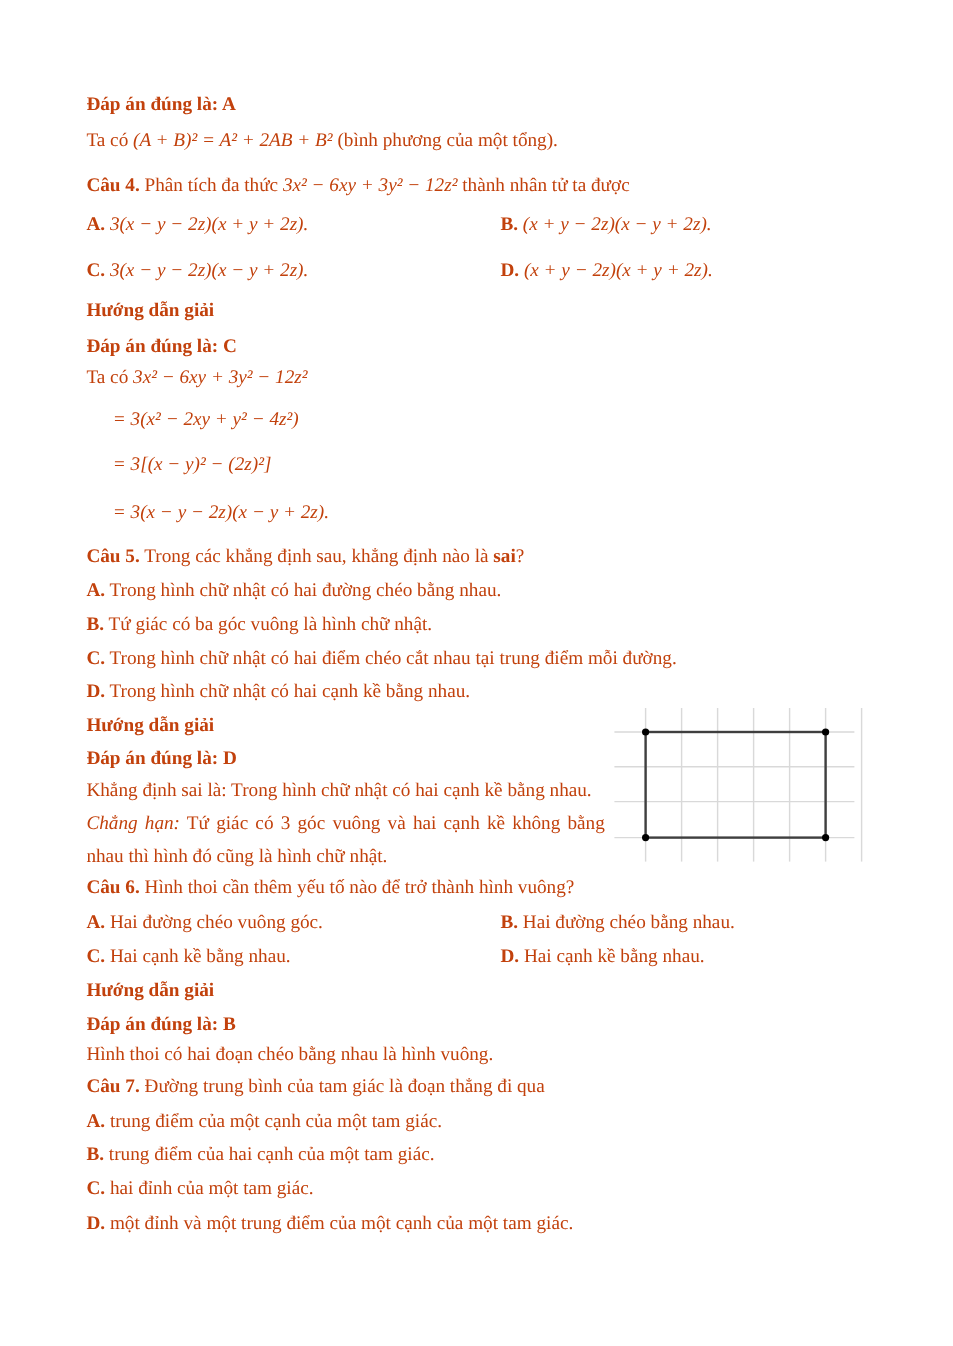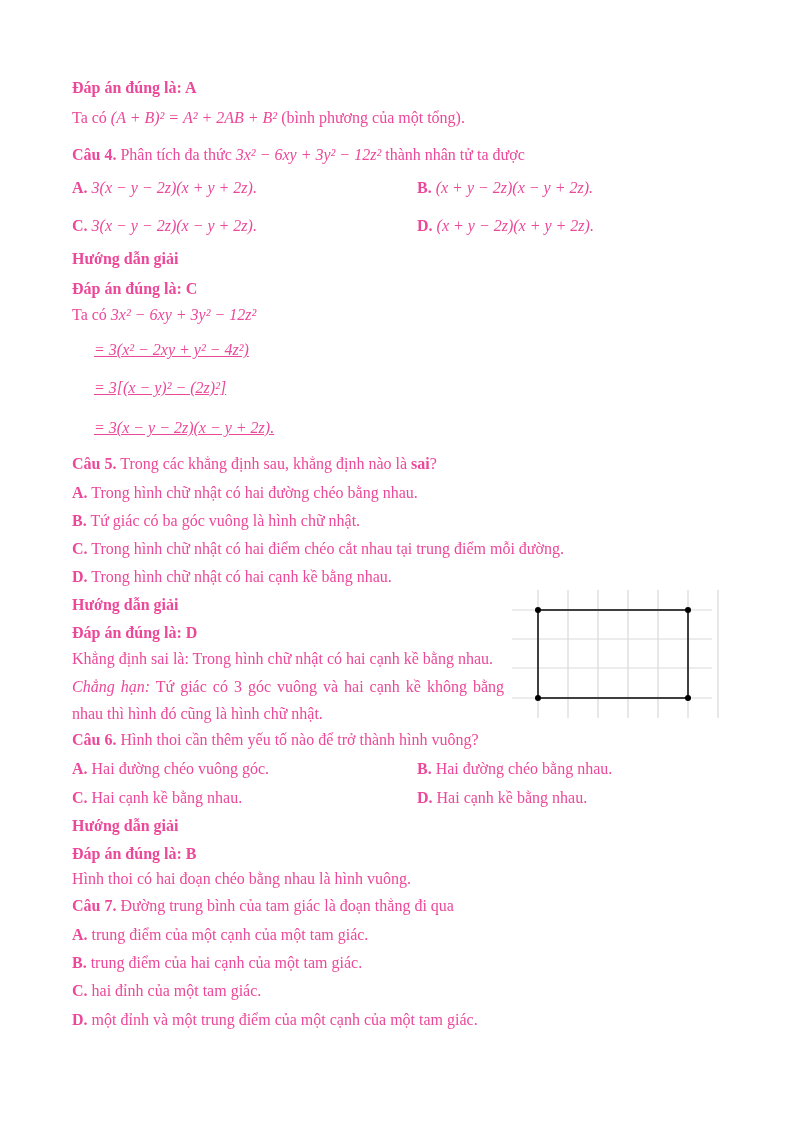--- a/index.html
+++ b/index.html
@@ -1,29 +1,29 @@
 <!DOCTYPE html>
 <html><head>
 <meta charset="utf-8">
 <style>
   html,body{margin:0;padding:0;background:#ffffff;}
   .page{
     position:relative;
     width:794px;height:1122px;
     background:#ffffff;
     font-family:"Liberation Serif", serif;
-    font-size:16px;color:#ec4899;
+    font-size:16px;color:#c2410c;
     overflow:hidden;
   }
   .ln{position:absolute;left:72px;white-space:nowrap;line-height:24px;}
   .b{font-weight:bold;}
   .i{font-style:italic;}
   .m{font-style:italic;}
   .c2{left:417px;}
-  .step{left:94px;text-decoration:underline;}
+  .step{left:94px;}
   .wrap{white-space:normal;width:432px;text-align:justify;line-height:27px;}
   .fig{position:absolute;left:505px;top:585px;}
 </style>
 </head>
 <body>
 
 <div class="page">
 
   <div class="ln b" style="top:76px">Đáp án đúng là: A</div>
   <div class="ln" style="top:106px">

